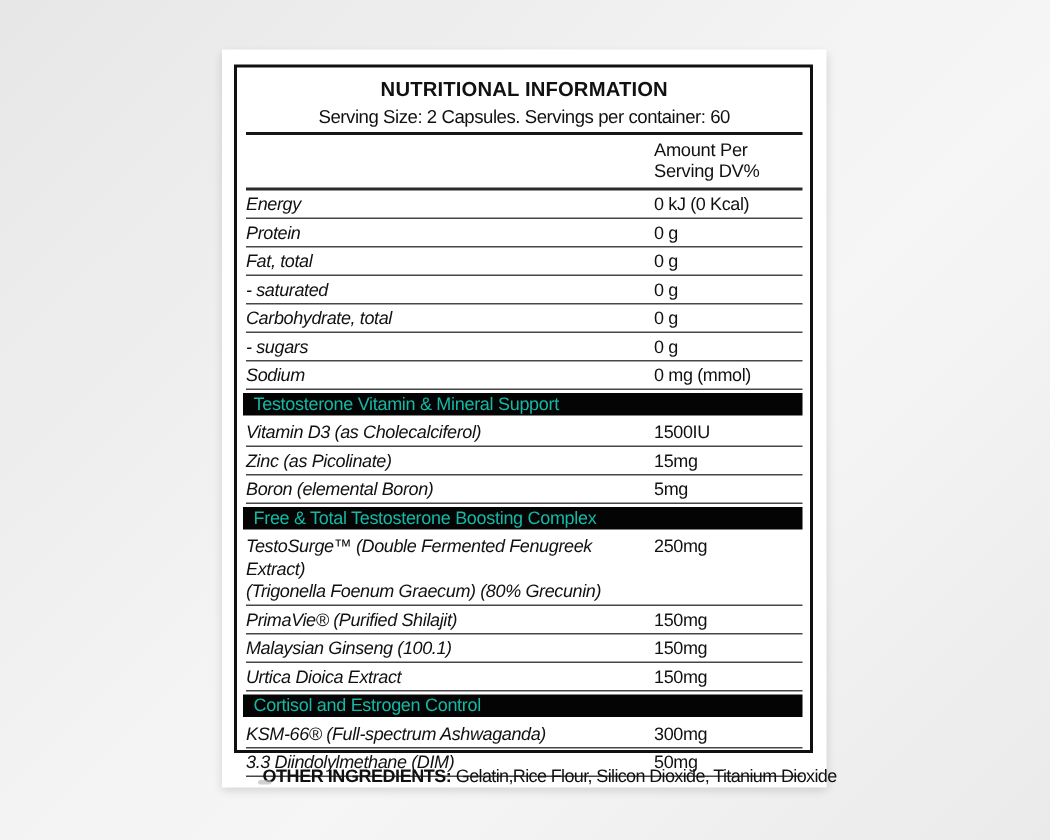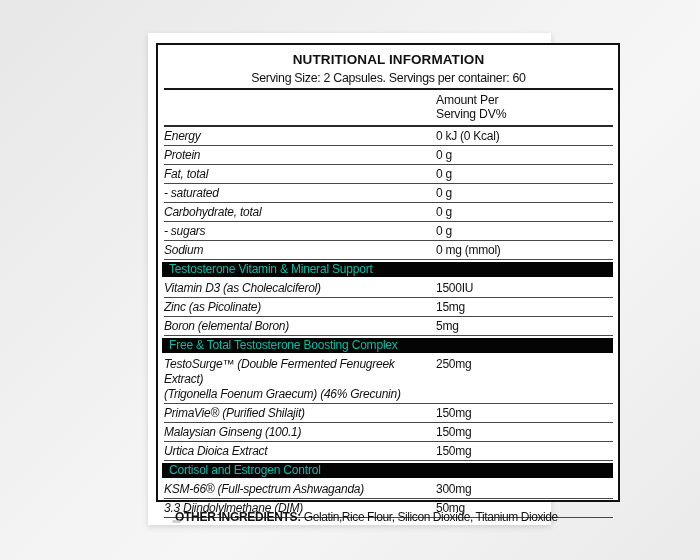--- a/index.html
+++ b/index.html
@@ -10,21 +10,21 @@
     font-family:"Liberation Sans", sans-serif;
     color:#111;
     overflow:hidden;
   }
   .panel{
     position:absolute;left:148px;top:33px;width:403px;height:492px;
     background:#ffffff;
     box-shadow:0 2px 6px rgba(0,0,0,0.14);
   }
   .nt-table{
-    position:absolute;left:8px;top:10px;width:464px;height:459px;
+    position:absolute;left:8px;top:10px;width:386px;height:459px;
     box-sizing:border-box;
     border:2px solid #101010;
     padding:0 5px 0 6px;
     background:#fff;
   }
   .nt-title{
     text-align:center;font-weight:bold;font-size:13.5px;line-height:16px;
     padding-top:7px;letter-spacing:0.1px;
   }
   .nt-serving{
@@ -118,21 +118,21 @@
           <div class="item-row">
             <div class="item-name">Zinc (as Picolinate)</div>
             <div class="item-amt">15mg</div>
           </div>
           <div class="item-row">
             <div class="item-name">Boron (elemental Boron)</div>
             <div class="item-amt">5mg</div>
           </div>
           <div class="section-bar">Free &amp; Total Testosterone Boosting Complex</div>
           <div class="item-row">
-            <div class="item-name">TestoSurge™ (Double Fermented Fenugreek Extract)<span class="line2">(Trigonella Foenum Graecum) (46% Grecunin)</span></div>
+            <div class="item-name">TestoSurge™ (Double Fermented Fenugreek Extract)<span class="line2">(Trigonella Foenum Graecum) (80% Grecunin)</span></div>
             <div class="item-amt">250mg</div>
           </div>
           <div class="item-row">
             <div class="item-name">PrimaVie® (Purified Shilajit)</div>
             <div class="item-amt">150mg</div>
           </div>
           <div class="item-row">
             <div class="item-name">Malaysian Ginseng (100.1)</div>
             <div class="item-amt">150mg</div>
           </div>

